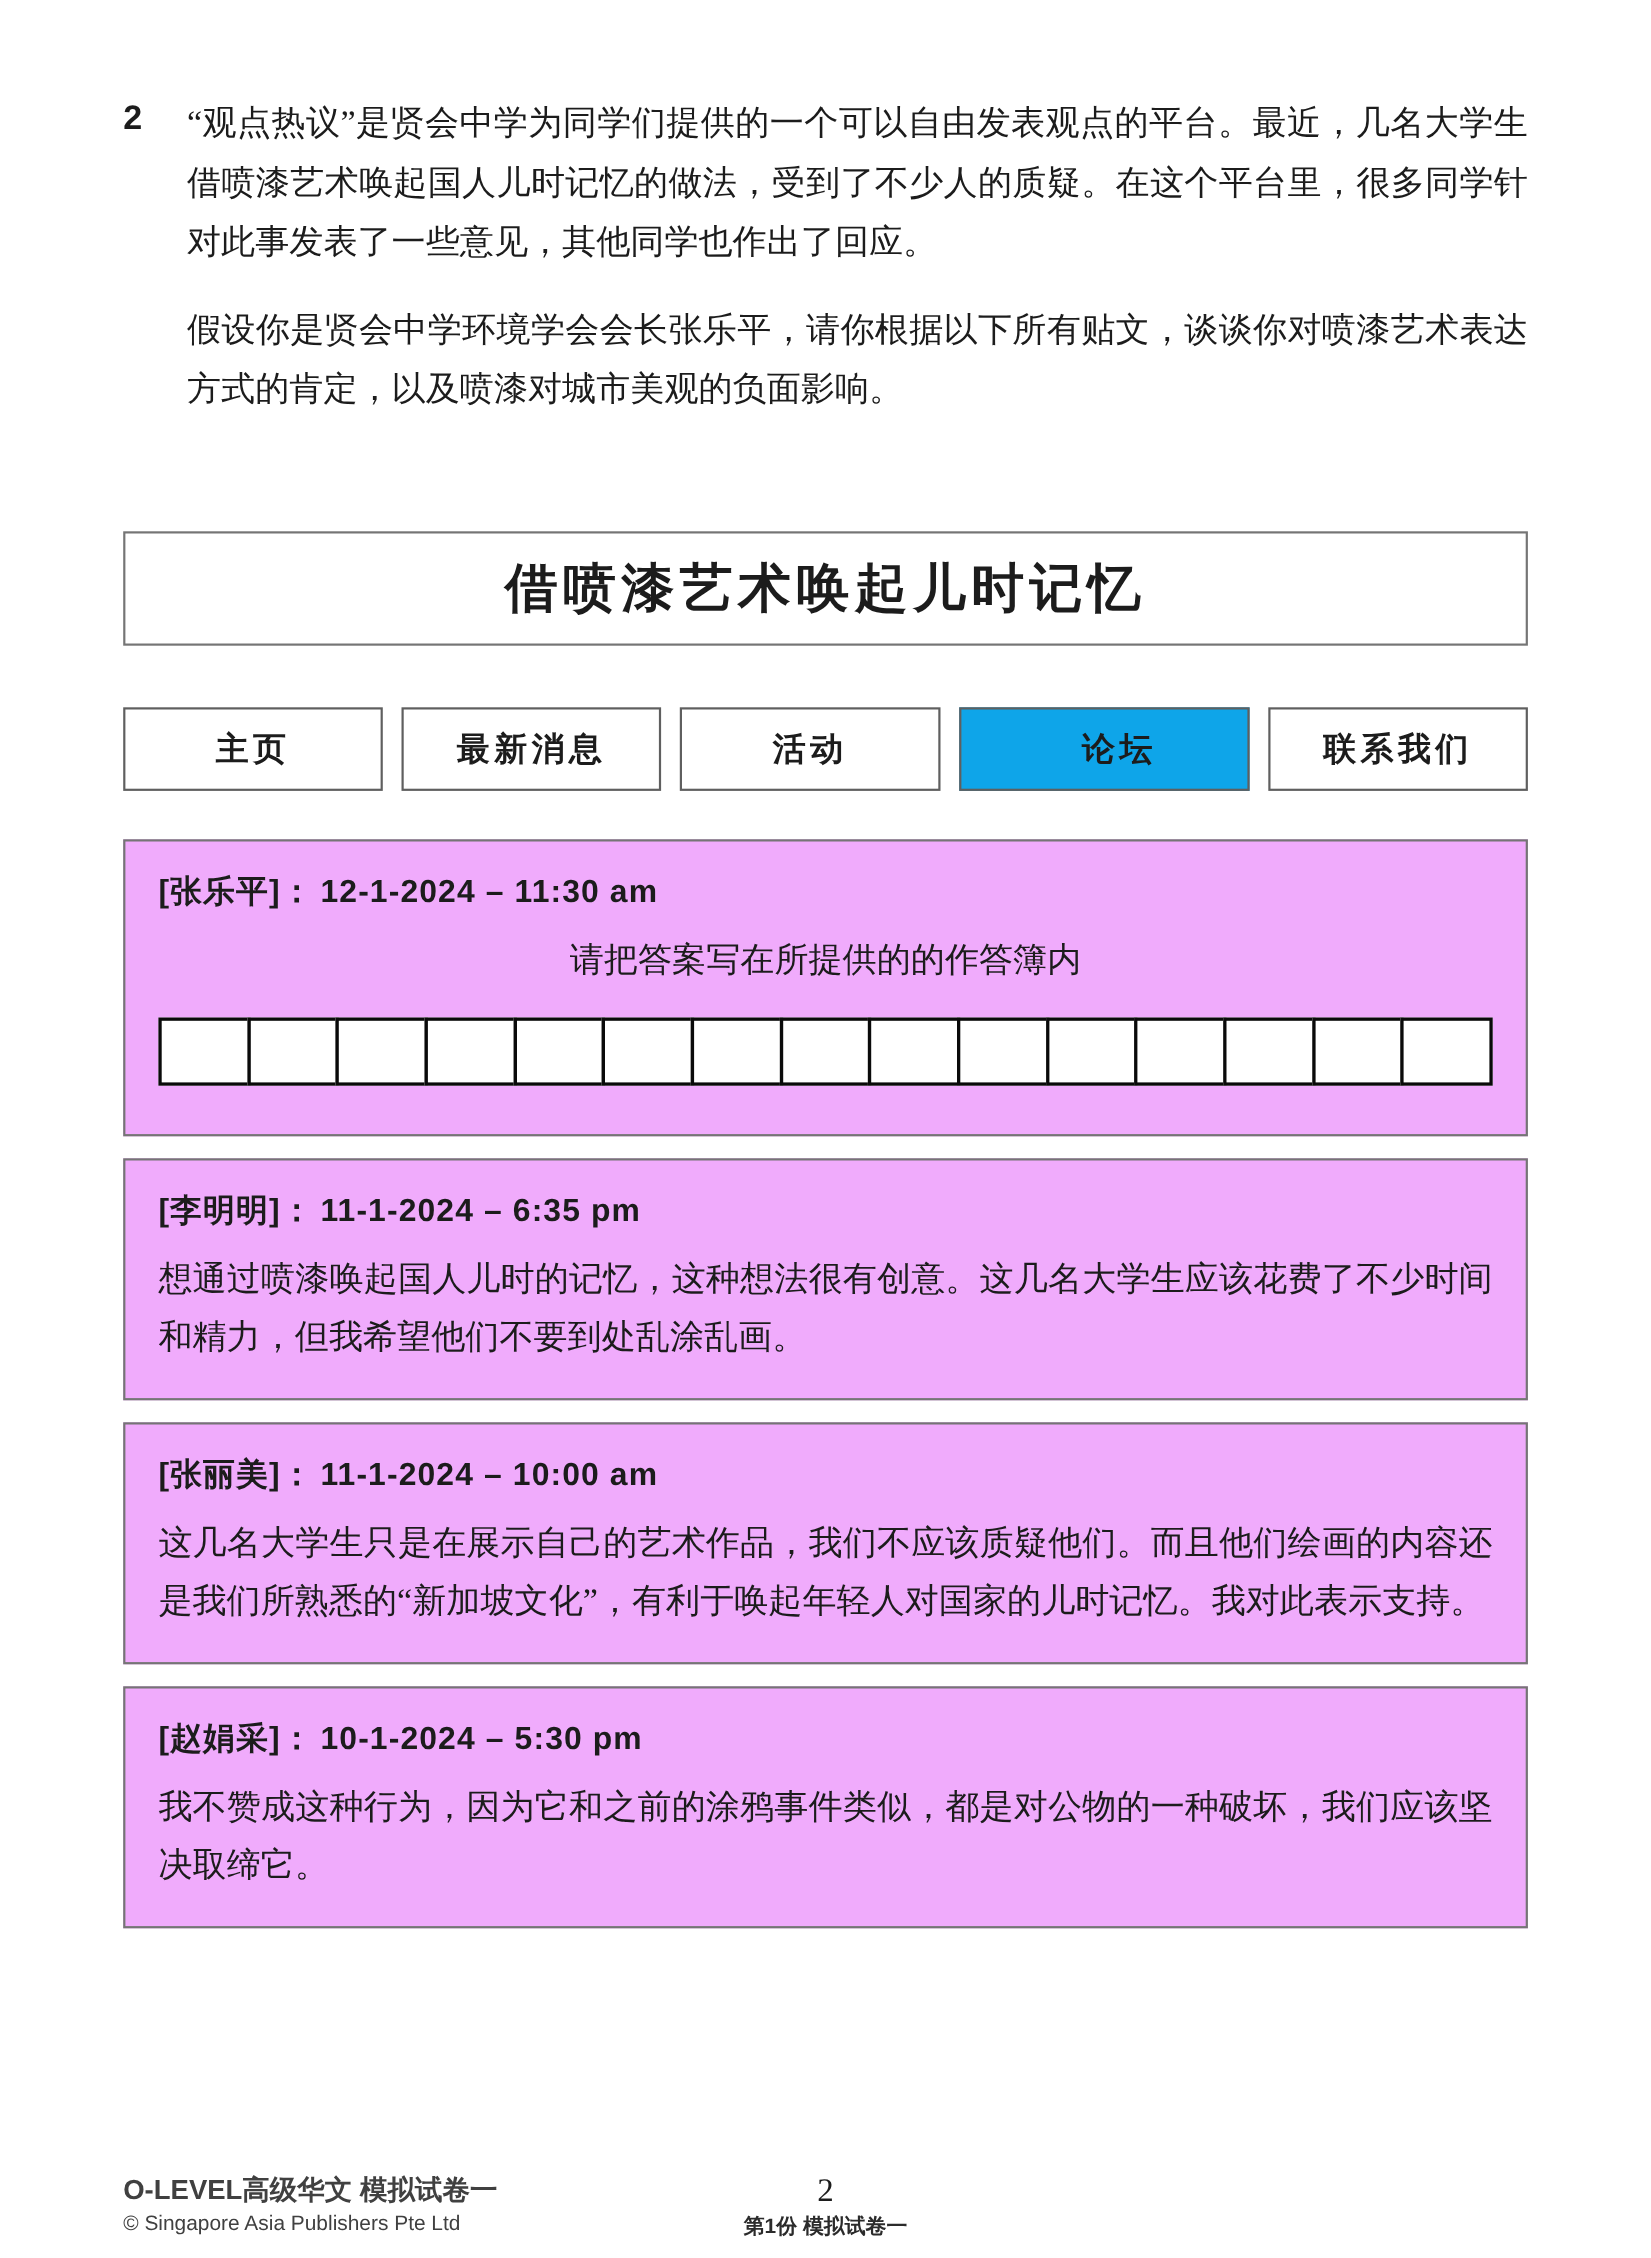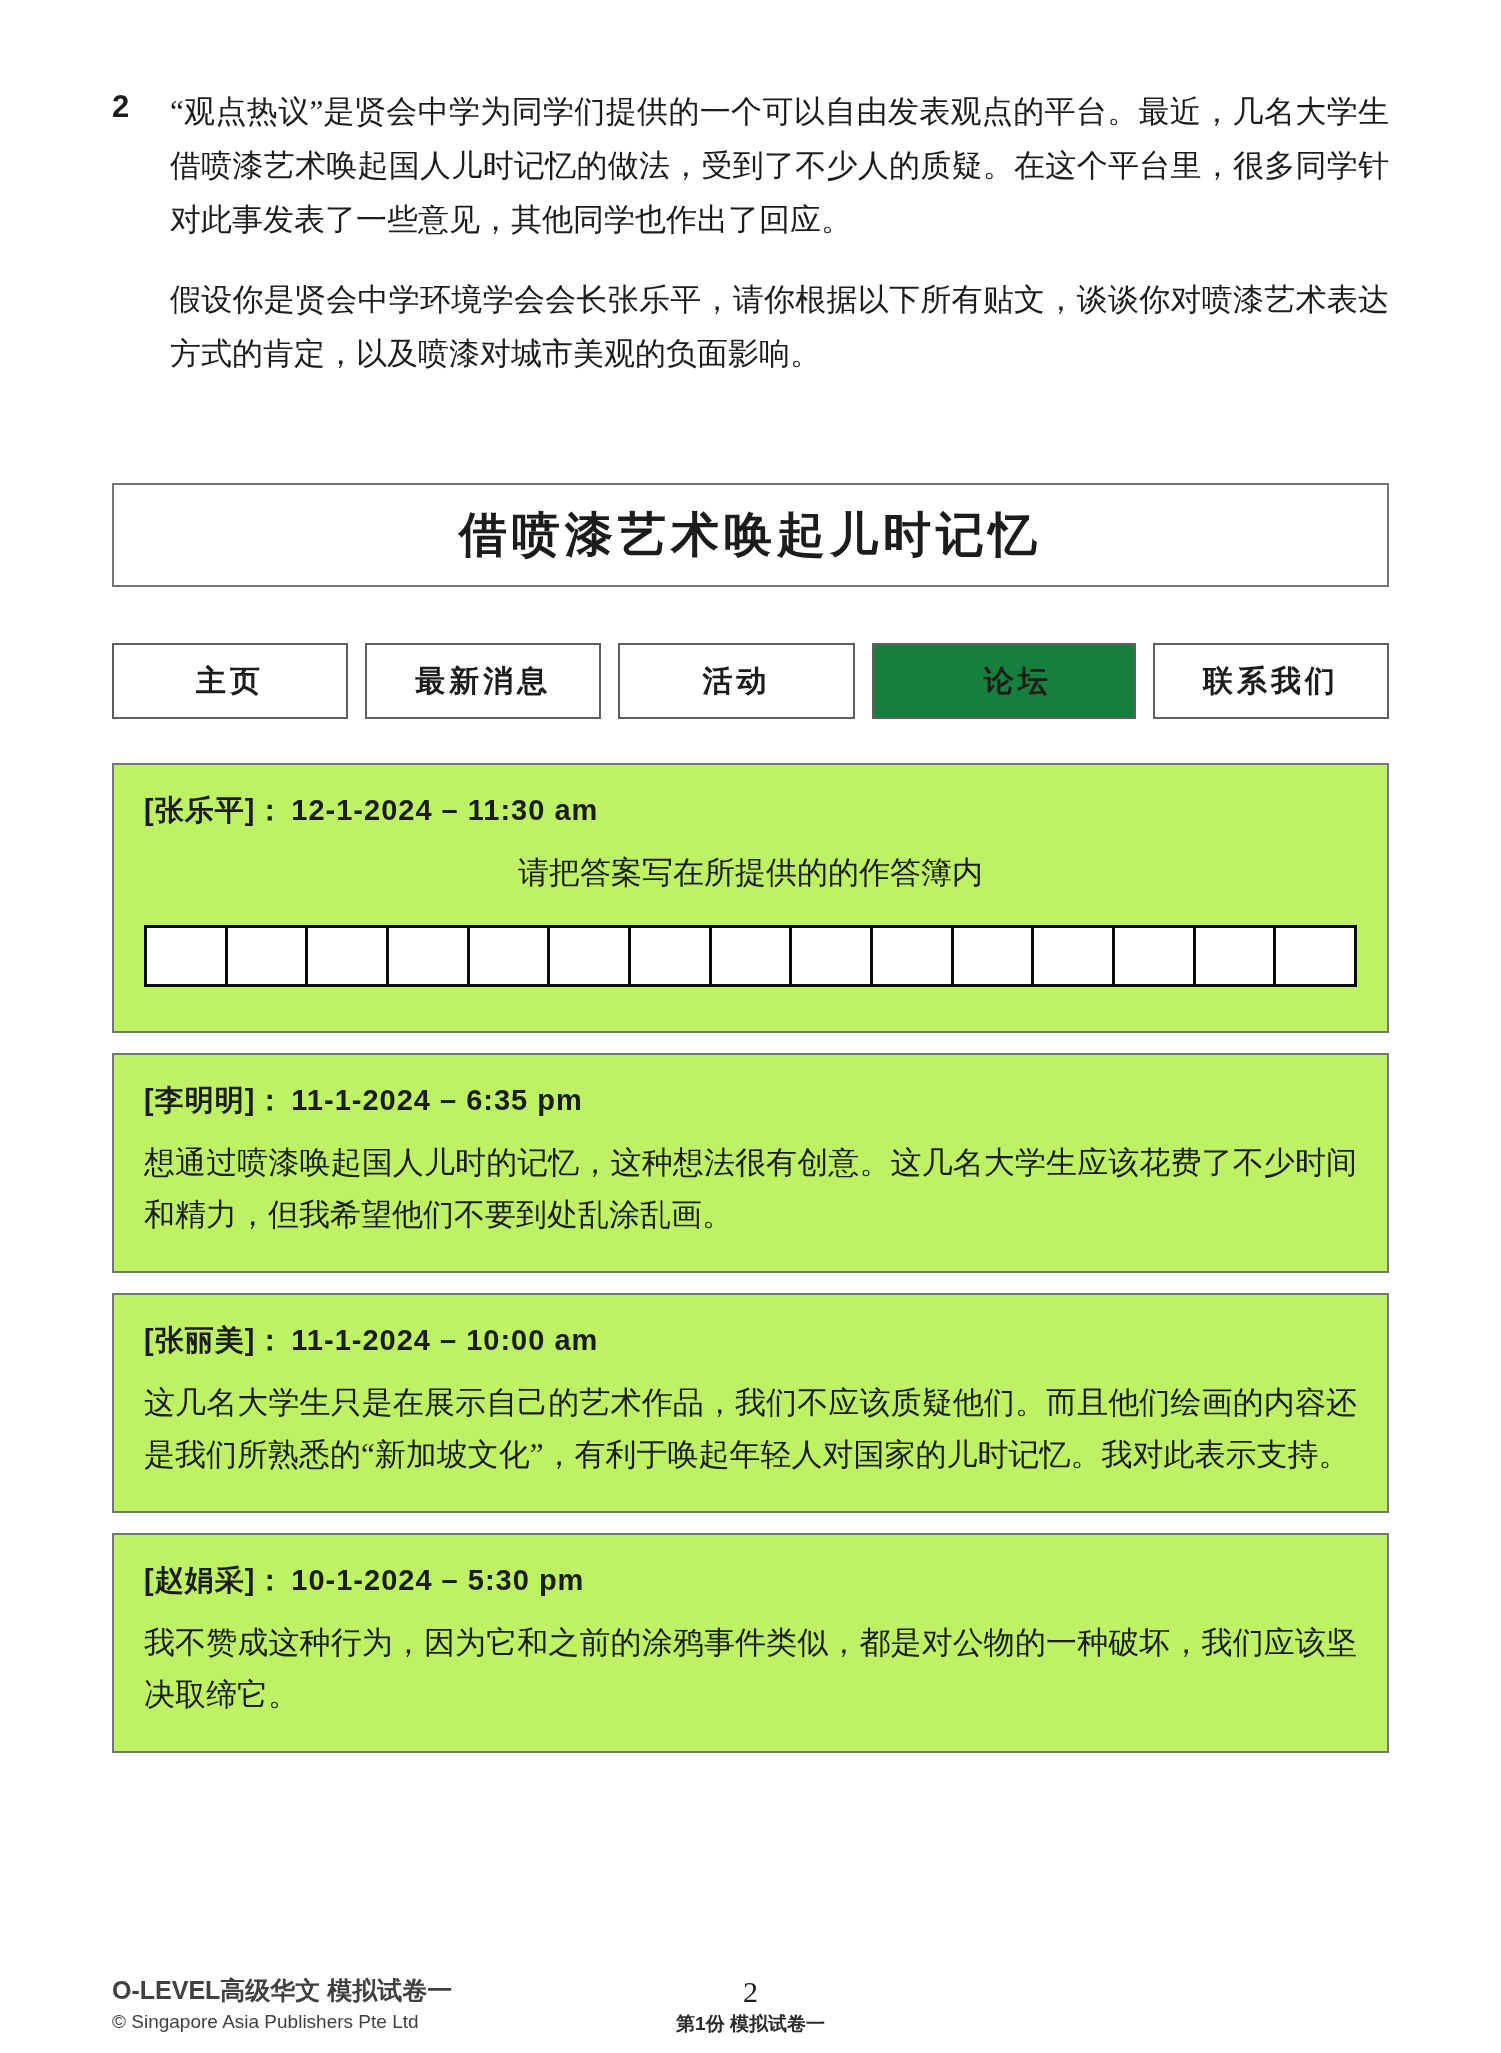--- a/index.html
+++ b/index.html
@@ -61,28 +61,28 @@
     display: flex;
     align-items: center;
     justify-content: center;
     font-family: "Liberation Sans", sans-serif;
     font-weight: bold;
     font-size: 30px;
     letter-spacing: 4px;
     background: #ffffff;
     cursor: pointer;
   }
-  .tab.active { background: #15803d; padding-left: 28px; }
+  .tab.active { background: #0ea5e9; padding-left: 28px; }
 
   
   .post {
     margin-top: 20px;
     border: 2px solid #757575;
     padding: 26px 30px 30px 30px;
-    background: #bef264;
+    background: #f0abfc;
   }
   .post-first { margin-top: 44px; padding-bottom: 44px; }
   .post-header {
     font-family: "Liberation Sans", sans-serif;
     font-weight: bold;
     font-size: 29px;
     letter-spacing: 1px;
   }
   .post-header .datetime { margin-left: 6px; }
   .post-body {

